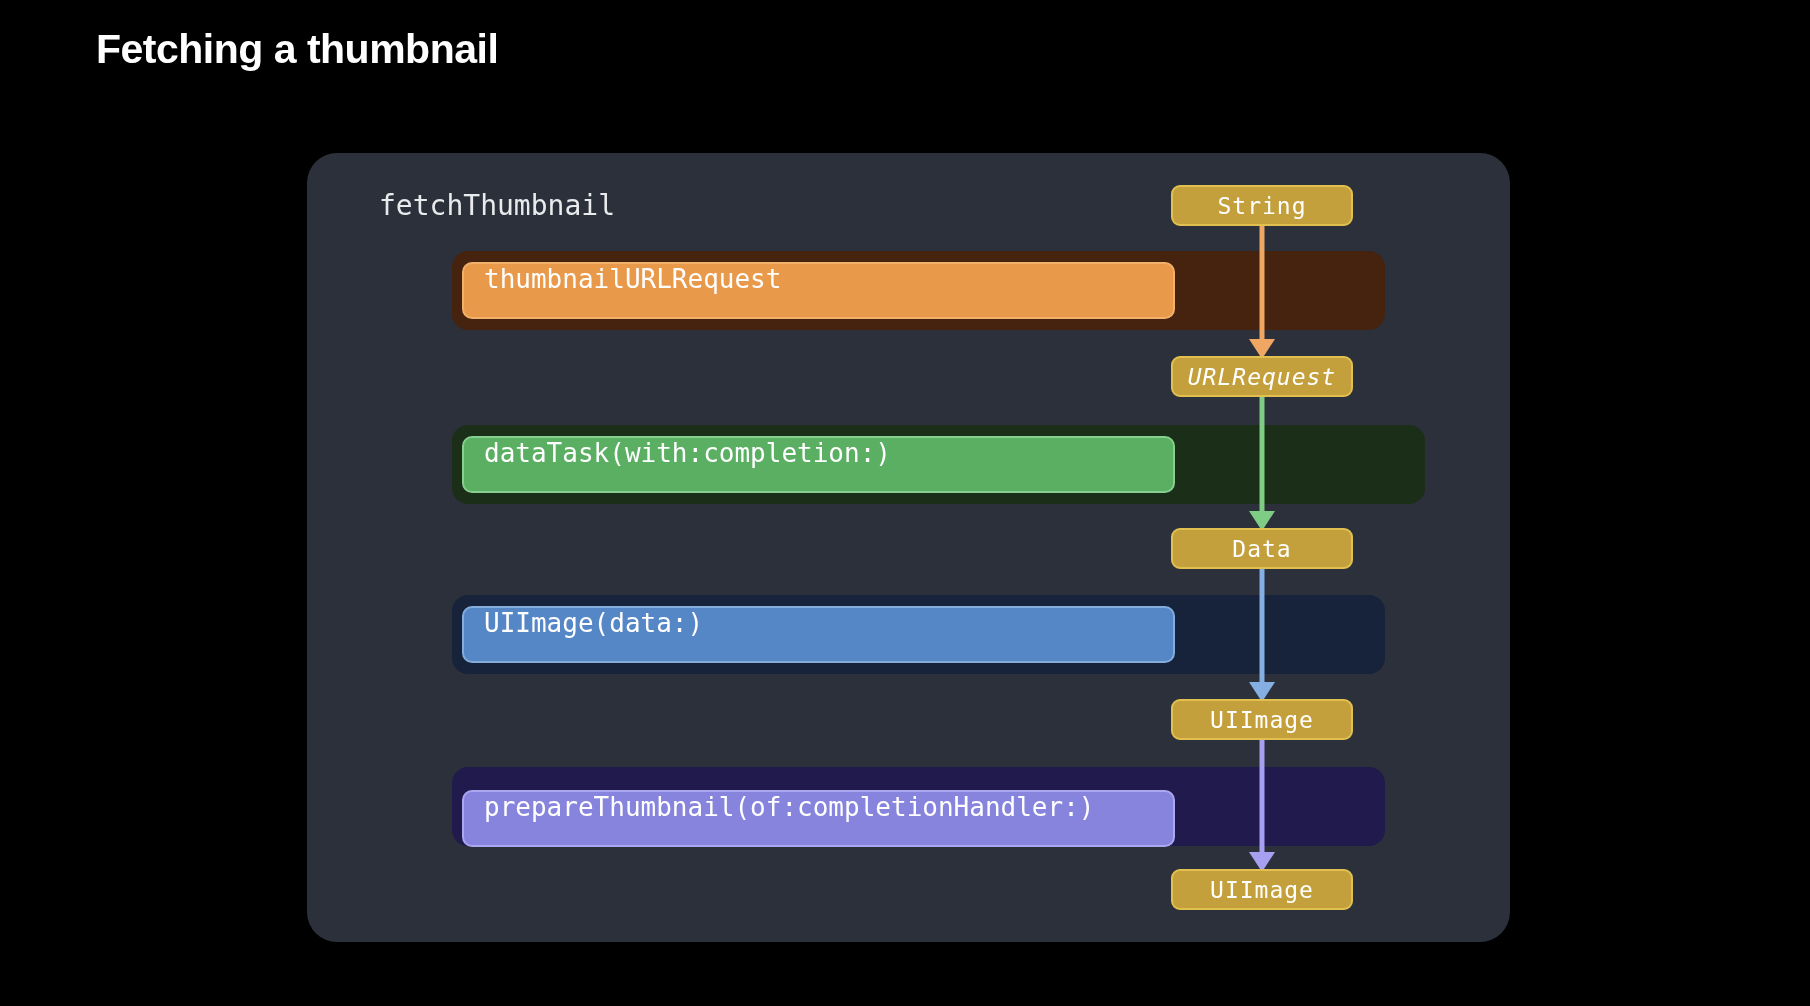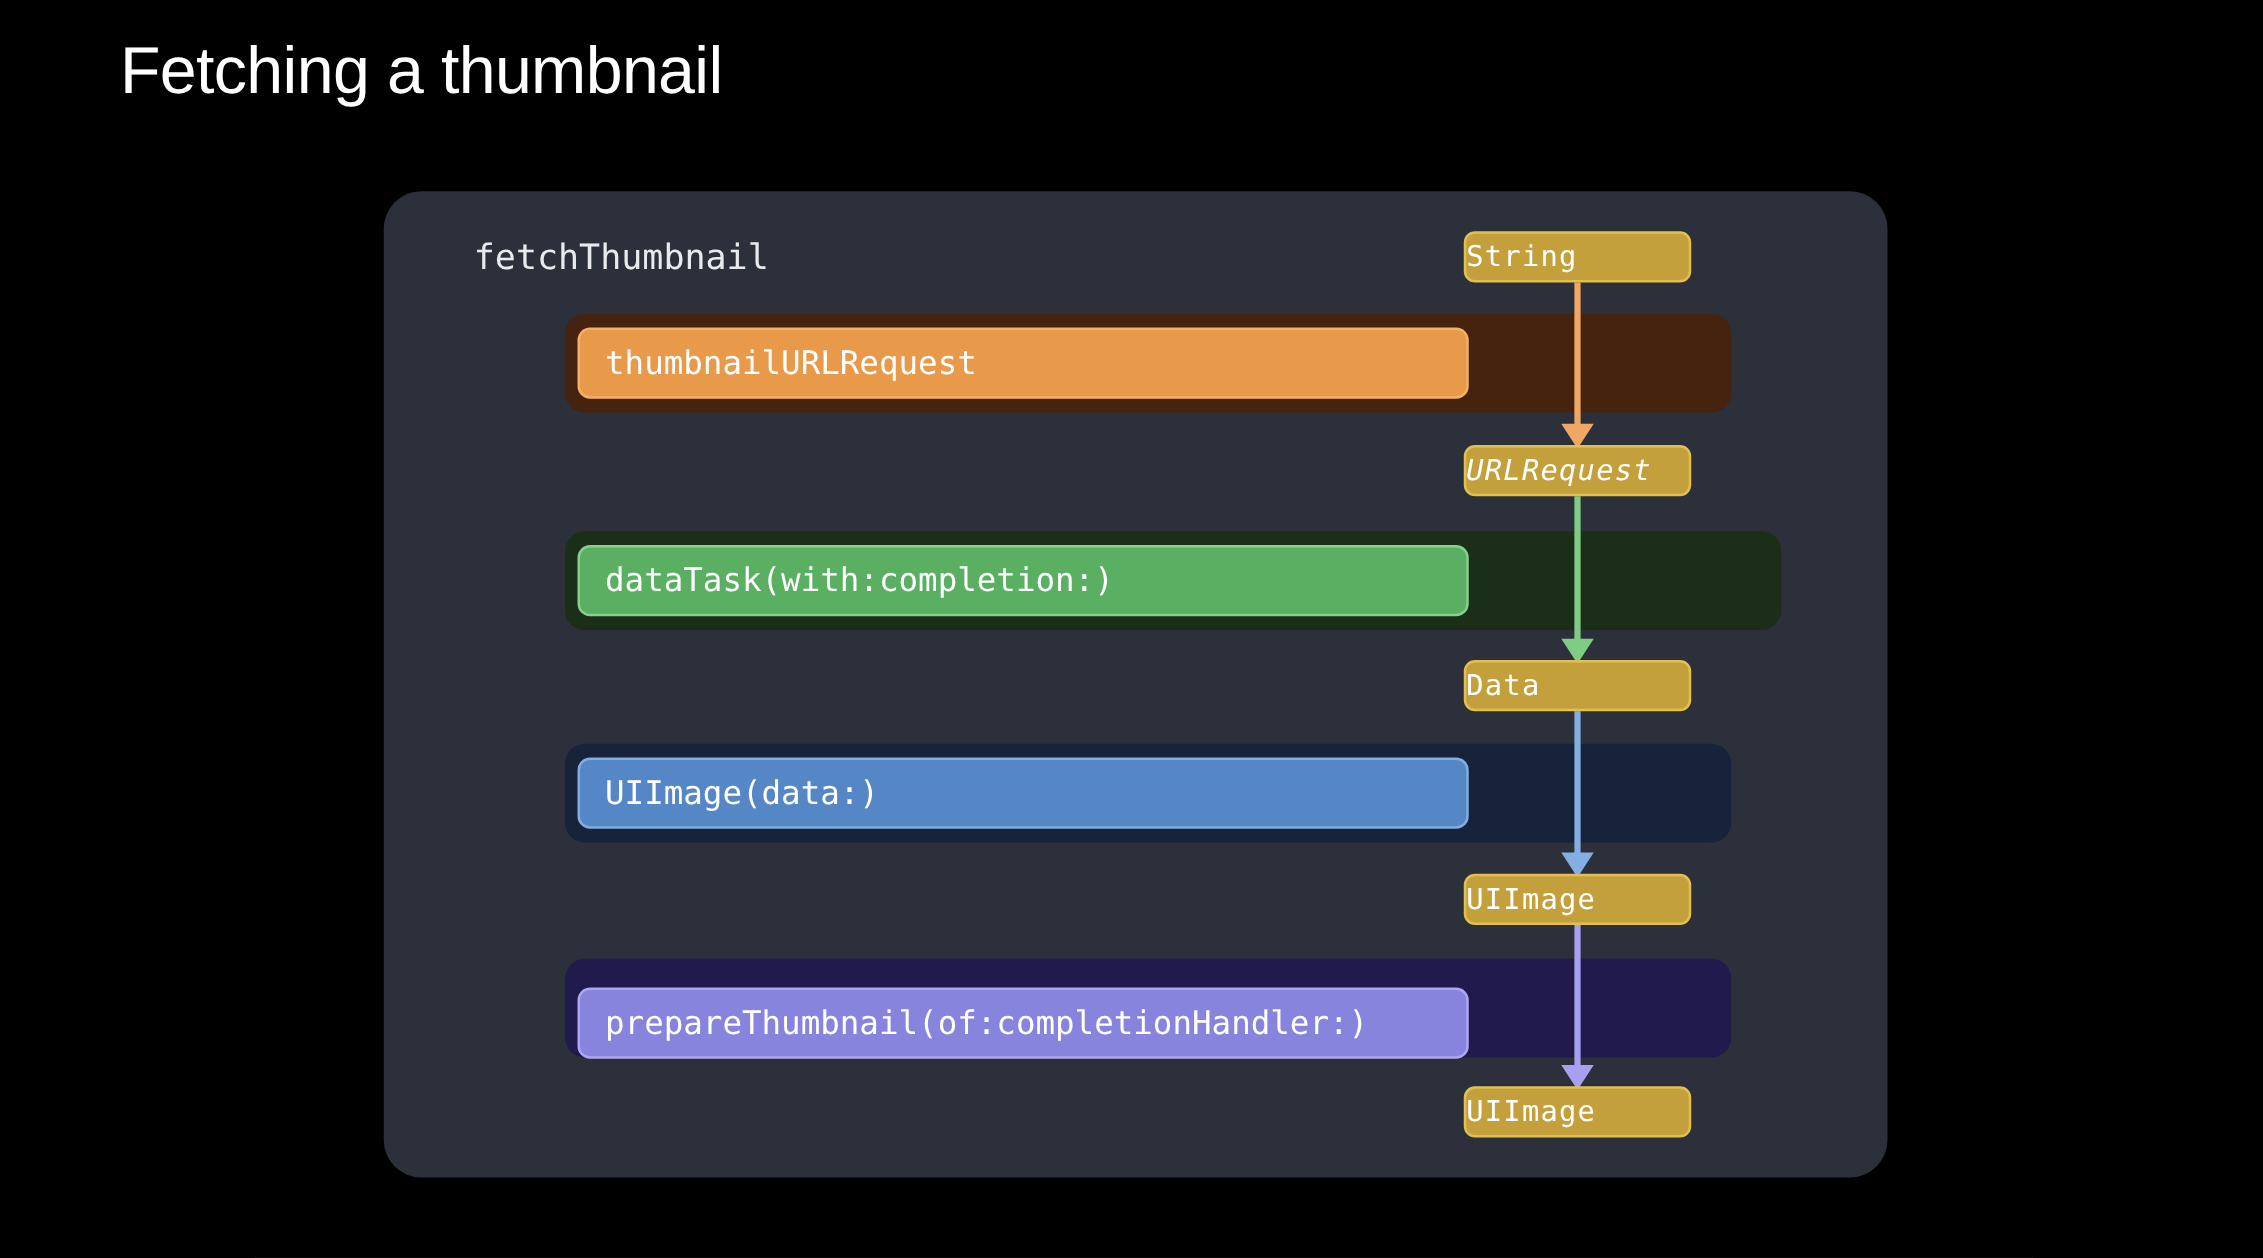--- a/index.html
+++ b/index.html
@@ -4,21 +4,21 @@
 <style>
   html,body { margin:0; padding:0; background:#000; }
   .stage {
     position:relative; width:1810px; height:1006px;
     background:var(--page-bg,#000);
     font-family:"Liberation Sans", sans-serif;
     overflow:hidden;
   }
   .title {
     position:absolute; left:96px; top:26px; margin:0;
-    font-size:53px; font-weight:400; letter-spacing:-0.5px;
+    font-size:41px; font-weight:700; letter-spacing:-0.5px;
     color:var(--title-text,#fff);
   }
   .panel {
     position:absolute; left:307px; top:153px; width:1203px; height:789px;
     background:var(--panel-bg,#2B303B); border-radius:30px;
   }
   .fn-label {
     position:absolute; left:72px; top:36px;
     font-family:"DejaVu Sans Mono", monospace; font-size:28px;
     color:var(--code-text,#E9EAEC);
@@ -27,33 +27,33 @@
     position:absolute; left:145px; width:933px; height:79px;
     border-radius:16px; z-index:1;
   }
   .t1 { top:98px;  background:var(--row1-track); }
   .t2 { top:272px; background:var(--row2-track);padding-left:40px; }
   .t3 { top:442px; background:var(--row3-track); }
   .t4 { top:614px; background:var(--row4-track); }
   .bar {
     position:absolute; left:10px; top:11px; width:713px; height:57px;
     border-radius:10px; border:2px solid; box-sizing:border-box;
-    display:flex; align-items:center; padding-left:20px;
+    display:flex; padding-left:20px;
     font-family:"DejaVu Sans Mono", monospace; font-size:26px; color:#fff;
     white-space:nowrap;
   }
   .b1 { background:var(--row1-bar); border-color:var(--row1-border); }
   .b2 { background:var(--row2-bar); border-color:var(--row2-border); }
   .b3 { background:var(--row3-bar); border-color:var(--row3-border); }
   .b4 { background:var(--row4-bar); border-color:var(--row4-border);margin-top:12px; }
   .badge {
     position:absolute; left:864px; width:182px; height:41px;
     background:var(--badge-fill); border:2px solid var(--badge-border);
     border-radius:9px; box-sizing:border-box; z-index:3;
-    display:flex; align-items:center; justify-content:flex-start;
+    display:flex; align-items:center; justify-content:center;
     font-family:"DejaVu Sans Mono", monospace; font-size:23px;
     color:var(--badge-text,#fff); letter-spacing:1px; white-space:nowrap;
   }
   .g1 { top:32px; } .g2 { top:203px;font-style:italic; } .g3 { top:375px; } .g4 { top:546px; } .g5 { top:716px; }
   .arrows {
     position:absolute; left:0; top:0; z-index:2; pointer-events:none;
   }
   .a1 { stroke:var(--row1-arrow); } .h1 { fill:var(--row1-arrow); }
   .a2 { stroke:var(--row2-arrow); } .h2 { fill:var(--row2-arrow); }
   .a3 { stroke:var(--row3-arrow); } .h3 { fill:var(--row3-arrow); }

